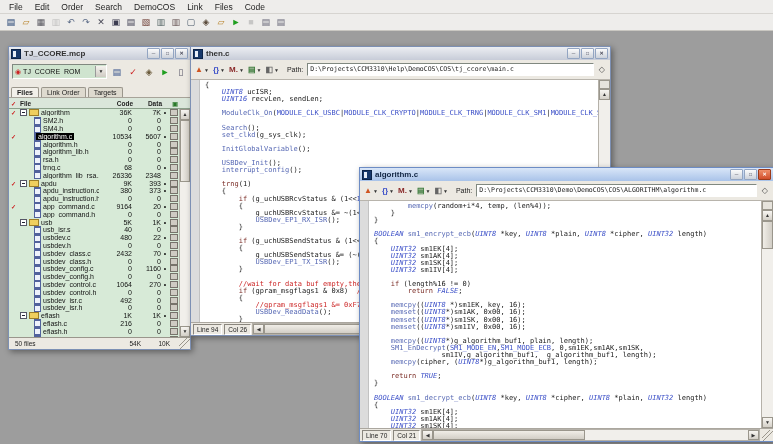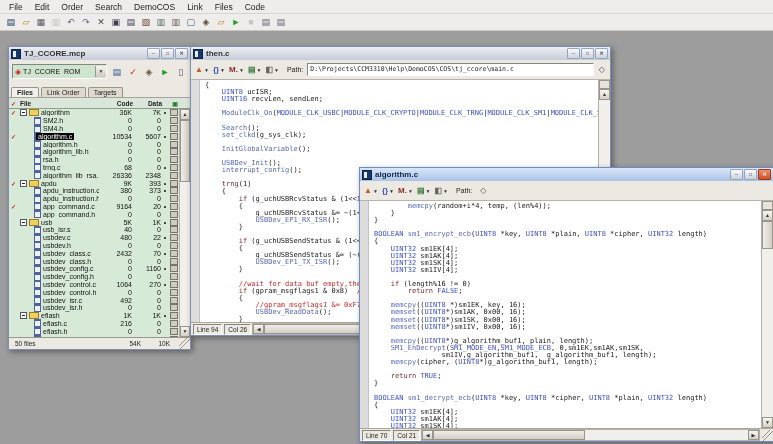--- a/index.html
+++ b/index.html
@@ -80,21 +80,21 @@
   .dd::after{content:"▼";}
   .path-label{font-size:7px;color:#222;margin:0 3px 0 4px;}
   .path-field{flex:1;height:11px;background:#fff;border:1px solid;border-color:#808880 #fff #fff #808880;
               font-size:6.5px;line-height:11px;color:#222;padding:0 2px;overflow:hidden;white-space:nowrap;
               font-family:"DejaVu Sans Mono",monospace;}
   .diamond{font-size:8px;color:#555;margin:0 2px 0 4px;}
   .ed-body{display:flex;background:#fff;overflow:hidden;}
   .gutter{width:8px;background:#dcdcdc;border-right:1px solid #c2c2c2;flex:none;}
   pre.code{margin:0;flex:1;overflow:hidden;padding:2px 0 0 5px;
            font:7px/7.1px "DejaVu Sans Mono",monospace;color:#202020;}
-  pre.code .k{color:#7b2d26;} pre.code .t{color:#3c50c8;} pre.code .m{color:#3c50c8;}
+  pre.code .k{color:#7b2d26;} pre.code .t{color:#3c50c8;font-style:italic;} pre.code .m{color:#3c50c8;}
   pre.code .f{color:#5668b4;} pre.code .c{color:#cc2828;}
   .vscroll{width:11px;background:#f1efeb;border-left:1px solid #b5b1a9;display:flex;flex-direction:column;flex:none;}
   .sb-btn{height:9px;background:linear-gradient(#f8f6f2,#d4d0c8);border:1px solid #9a968c;font-size:5px;
           line-height:8px;text-align:center;color:#333;flex:none;}
   .sb-btn.up::after{content:"▲";} .sb-btn.dn::after{content:"▼";}
   .sb-btn.lf::after{content:"◀";} .sb-btn.rt::after{content:"▶";}
   .split-box{height:7px;background:#e6e3dc;border:1px solid #9a968c;flex:none;}
   .thumb-v{background:linear-gradient(90deg,#f0ede7,#d2cec6);border:1px solid #9a968c;flex:none;}
   .spacer{flex:1;}
   .ed-status{height:12px;display:flex;align-items:center;background:#ece9e2;border-top:1px solid #aba79f;
@@ -714,20 +714,21 @@
             <span class="epi">
               <span style="color: rgb(58, 122, 58);">▤</span>
               <span class="dd"></span>
             </span>
             <span class="epi">
               <span style="color: rgb(102, 102, 102);">◧</span>
               <span class="dd"></span>
             </span>
           </span>
         <span class="path-label">Path:</span>
+        <span class="path-field">D:\Projects\CCM3310\Demo\DemoCOS\COS\ALGORITHM\algorithm.c</span>
         <span class="diamond">◇</span>
       </div>
       <div class="ed-body" style="flex:1;">
         <div class="gutter"></div>
         <pre class="code">        <span class="f">memcpy</span>(random+i*4, temp, (len%4));
     }
 }
 
 <span class="t">BOOLEAN</span> <span class="f">sm1_encrypt_ecb</span>(<span class="t">UINT8</span> *key, <span class="t">UINT8</span> *plain, <span class="t">UINT8</span> *cipher, <span class="t">UINT32</span> length)
 {

